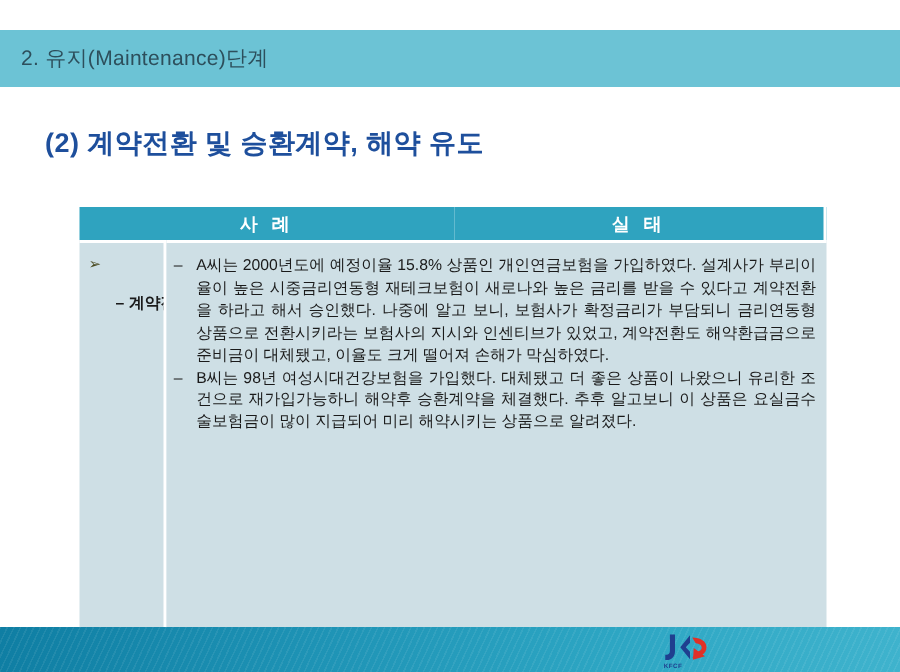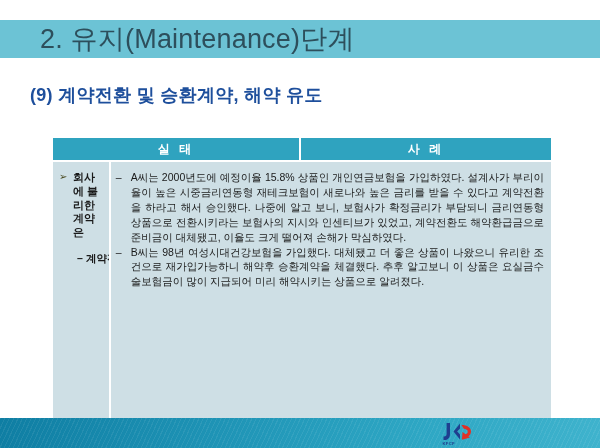--- a/index.html
+++ b/index.html
@@ -22,25 +22,24 @@
     top: 20px;
     width: 600px;
     height: 38px;
     background: #6cc3d5;
   }
   #title-text {
     position: absolute;
     left: 14px;
     top: 50%;
     transform: translateY(-50%);
-    font-size: 27px;
+    font-size: 14px;
     color: #2d4f5c;
     letter-spacing: 0.2px;
     white-space: nowrap;
-    margin-left: 26px;
   }
 
   
   #subtitle {
     position: absolute;
     left: 30px;
     top: 83px;
     font-size: 18px;
     font-weight: bold;
     color: #1e4f9c;
@@ -220,37 +219,36 @@
     margin-top: 2px;
   }
 </style>
 </head>
 <body>
 
 <div id="title-banner">
   <div id="title-text">2. 유지(Maintenance)단계</div>
 </div>
 
-<div id="subtitle">(9) 계약전환 및 승환계약, 해약 유도</div>
+<div id="subtitle">(2) 계약전환 및 승환계약, 해약 유도</div>
 
 <div id="content-table">
 
   <div class="table-header-row">
+    <div class="th th-right">사  례</div>
     <div class="th th-left">실  태</div>
-    <div class="th th-right">사  례</div>
   </div>
 
   <div class="table-body-row">
 
     <div class="td td-left">
       <div class="left-inner">
 
         <div class="lvl1">
           <span class="marker">➢</span>
-          <span class="body">회사에 불리한 계약은</span>
         </div>
 
         <div class="lvl2">
           <span class="dash">–</span>
           <span class="label">계약전환 :</span>
 
         </div>
 
       </div>
     </div>

